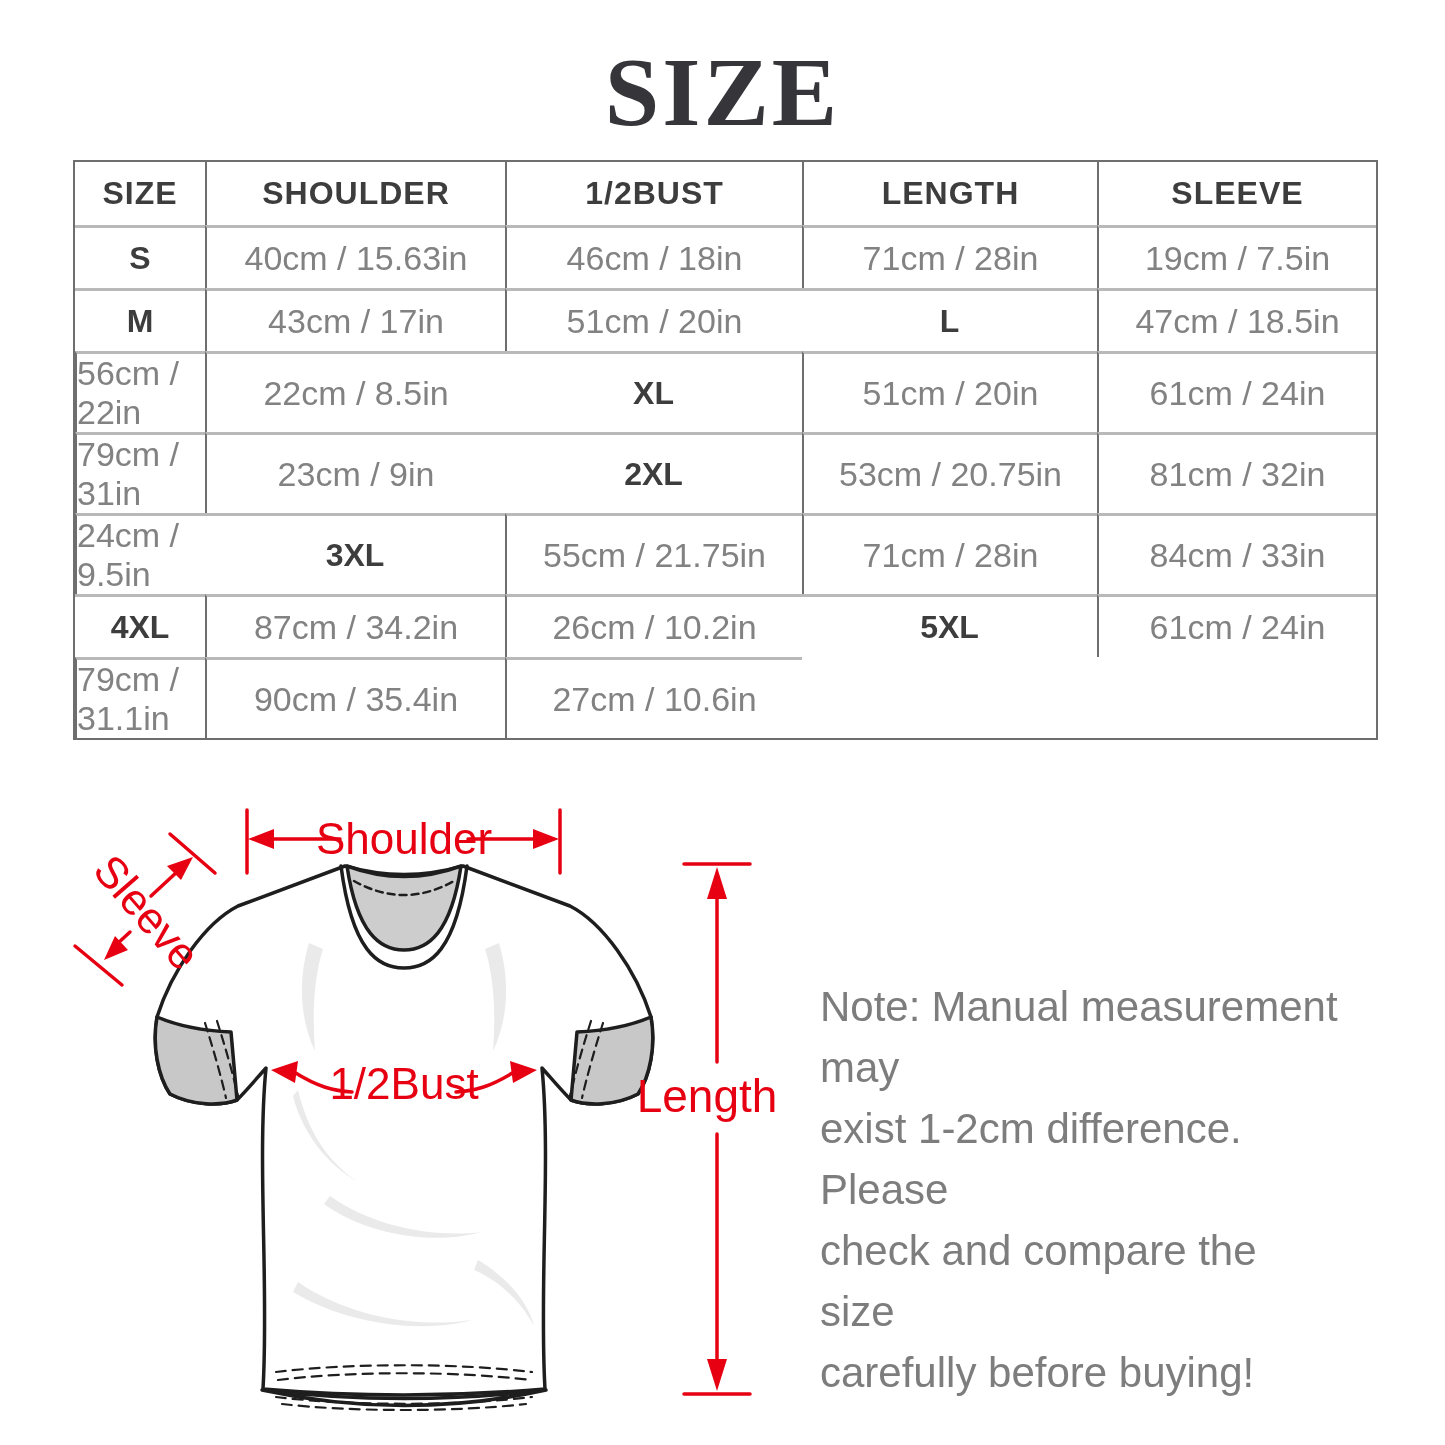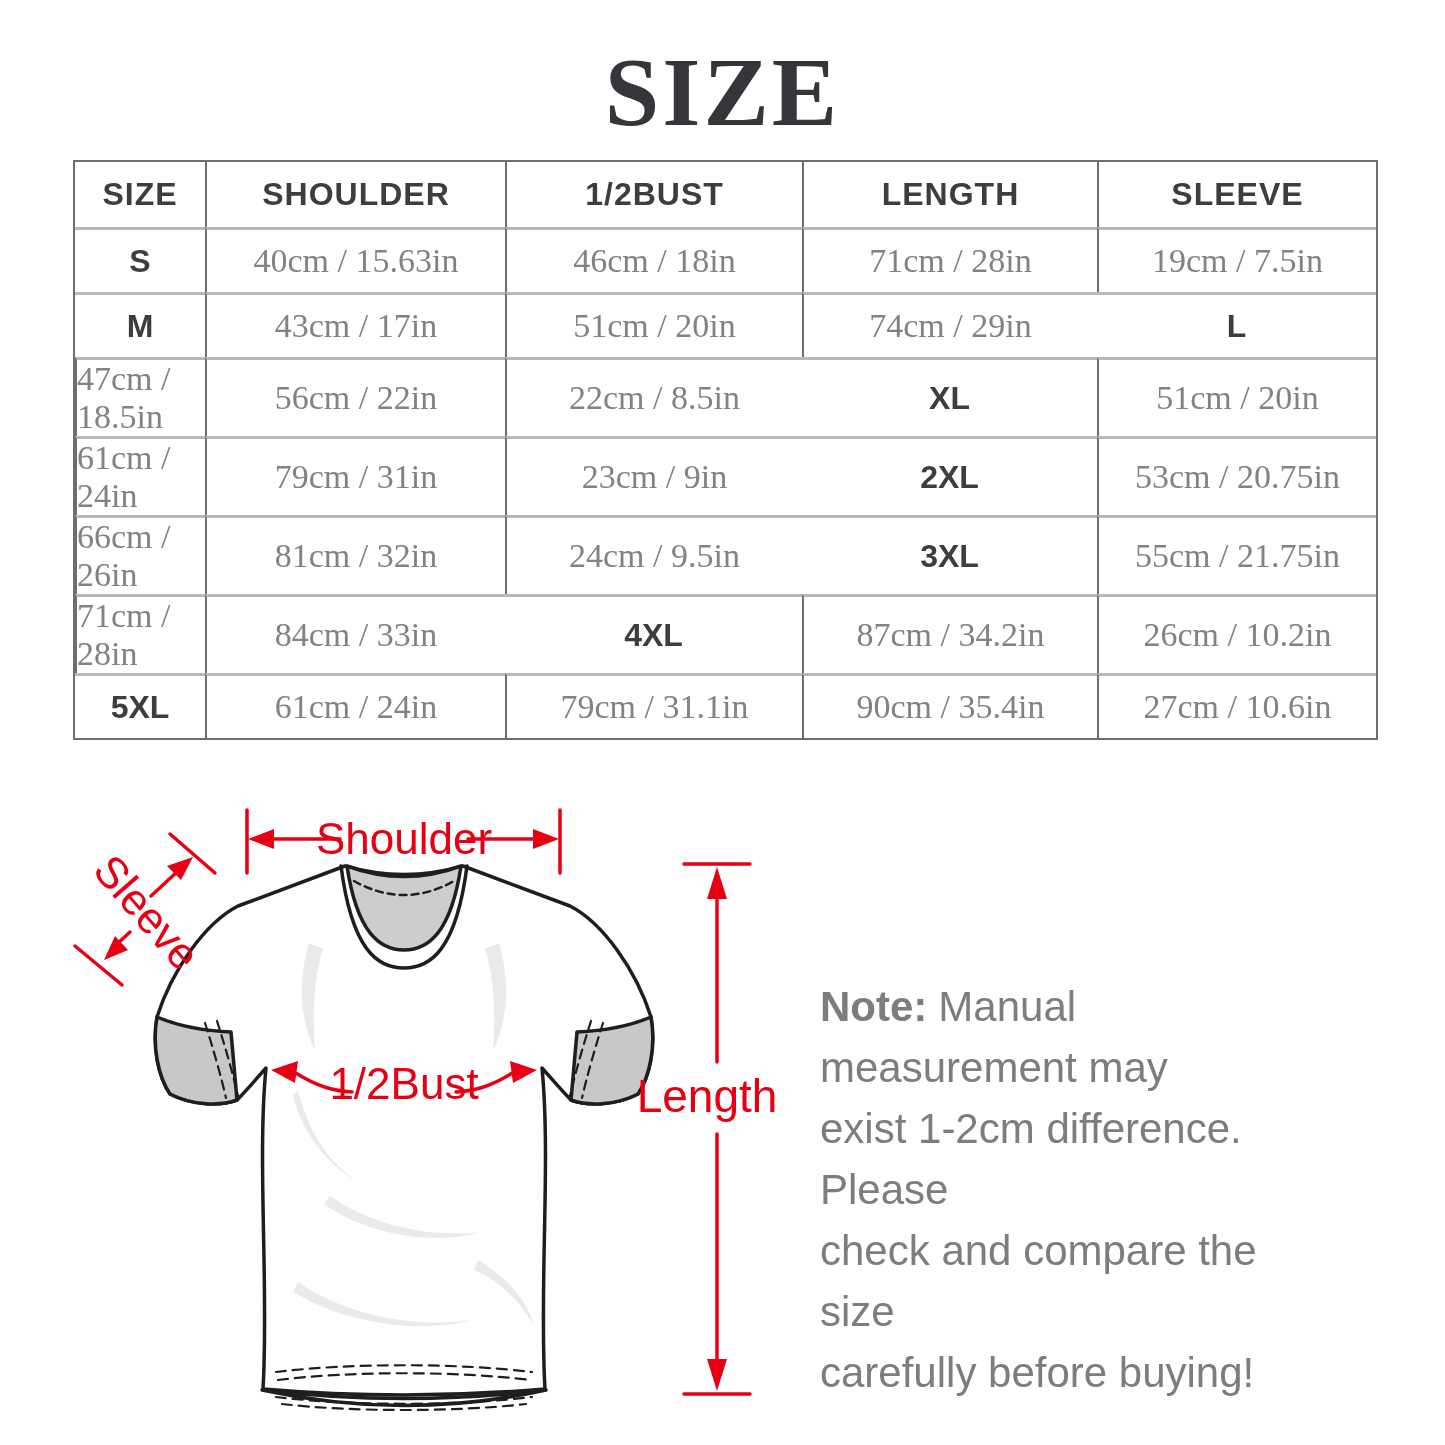--- a/index.html
+++ b/index.html
@@ -14,28 +14,28 @@
               display:grid;grid-template-columns:130px 300px 297px 295px 1fr;
               grid-auto-rows:1fr;border:2px solid #6e6e6e;box-sizing:border-box;
               background:#ffffff;}
   .cell{display:flex;align-items:center;justify-content:center;
         border-left:2px solid #6e6e6e;border-top:3px solid #b9b9b9;
         box-sizing:border-box;}
   .col-first{border-left:none;}
   .row-first{border-top:none;}
   .th{font-weight:bold;font-size:32px;color:#3d3d3d;letter-spacing:1px;}
   .rowlabel{font-weight:bold;font-size:32px;color:#3d3d3d;}
-  .val{font-size:34px;color:#828282;font-family:Liberation Serif, serif;}
+  .val{font-size:34px;color:#828282;}
   
   #diagram{position:absolute;left:0;top:760px;width:820px;height:685px;}
   #diagram text{font-family:"Liberation Sans",sans-serif;}
   
   #note{position:absolute;left:820px;top:976px;width:520px;
         font-size:42px;line-height:61px;color:#7d7d7d;}
-  #note .bold{font-weight:bold;margin-right:11px;}
+  #note .bold{font-weight:normal;margin-right:11px;}
 </style>
 </head>
 <body>
 
 <div id="page">
 
   <div id="title">SIZE</div>
 
   <div id="size-table">
 
@@ -47,36 +47,34 @@
 
     <div class="cell rowlabel col-first">S</div>
     <div class="cell val">40cm / 15.63in</div>
     <div class="cell val">46cm / 18in</div>
     <div class="cell val">71cm / 28in</div>
     <div class="cell val">19cm / 7.5in</div>
 
     <div class="cell rowlabel col-first">M</div>
     <div class="cell val">43cm / 17in</div>
     <div class="cell val">51cm / 20in</div>
-    <div class="cell val">74cm / 29in</div>
 
     <div class="cell rowlabel col-first">L</div>
     <div class="cell val">47cm / 18.5in</div>
     <div class="cell val">56cm / 22in</div>
     <div class="cell val">22cm / 8.5in</div>
 
     <div class="cell rowlabel col-first">XL</div>
     <div class="cell val">51cm / 20in</div>
     <div class="cell val">61cm / 24in</div>
     <div class="cell val">79cm / 31in</div>
     <div class="cell val">23cm / 9in</div>
 
     <div class="cell rowlabel col-first">2XL</div>
     <div class="cell val">53cm / 20.75in</div>
-    <div class="cell val">66cm / 26in</div>
     <div class="cell val">81cm / 32in</div>
     <div class="cell val">24cm / 9.5in</div>
 
     <div class="cell rowlabel col-first">3XL</div>
     <div class="cell val">55cm / 21.75in</div>
     <div class="cell val">71cm / 28in</div>
     <div class="cell val">84cm / 33in</div>
 
     <div class="cell rowlabel col-first">4XL</div>
     <div class="cell val">87cm / 34.2in</div>

